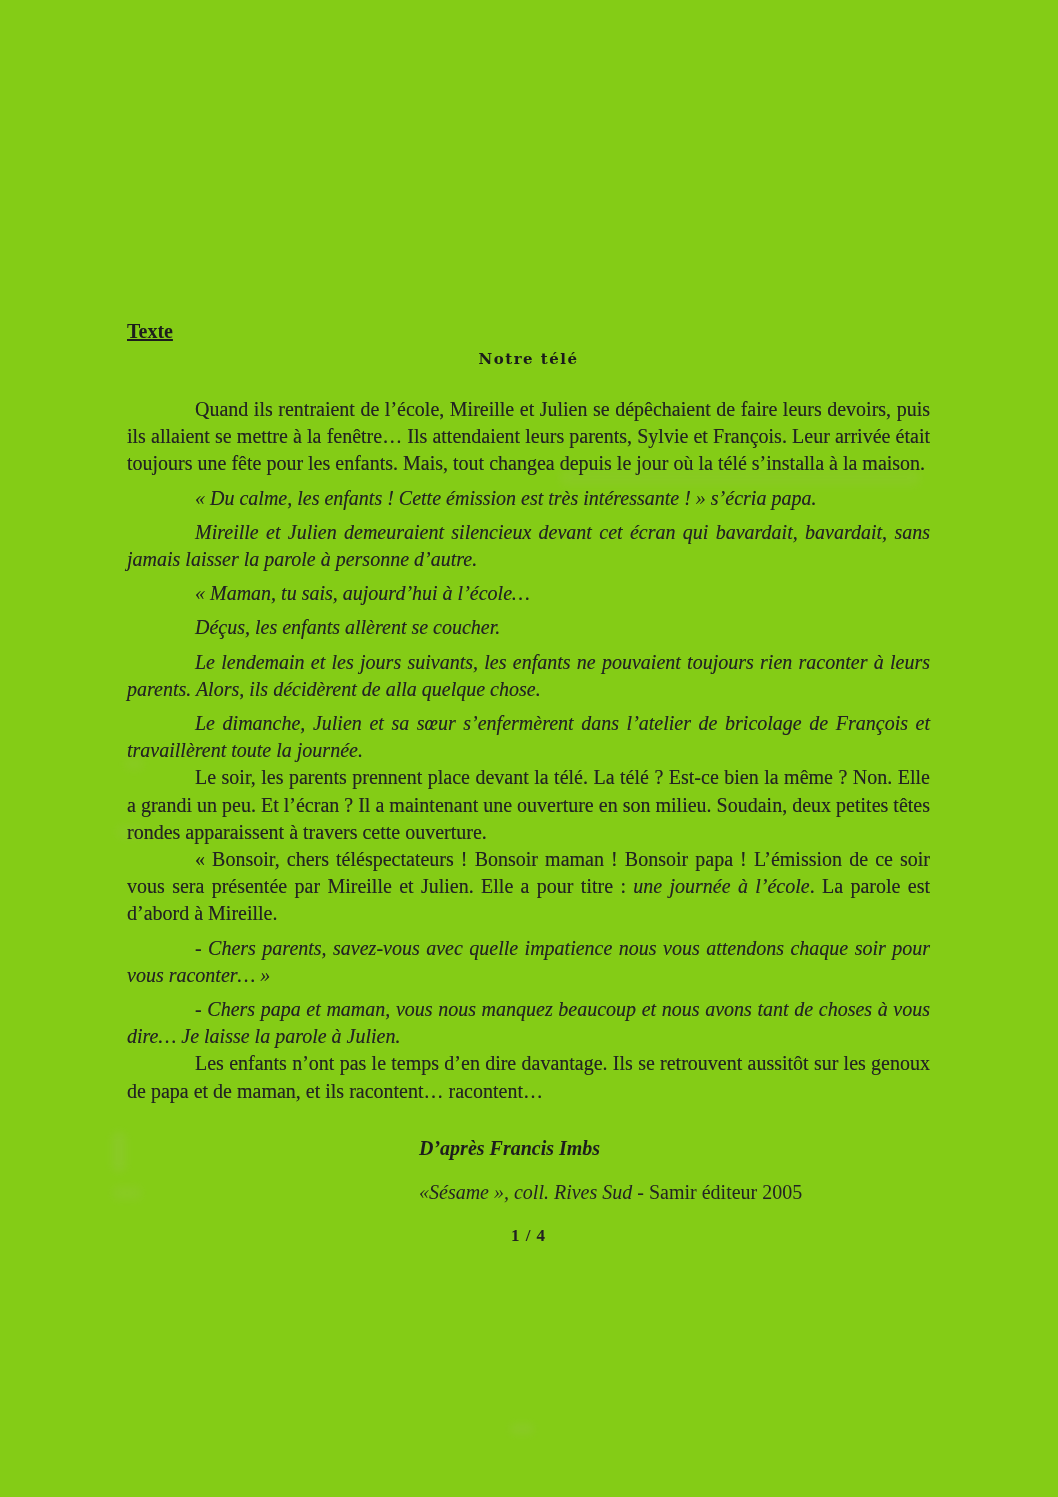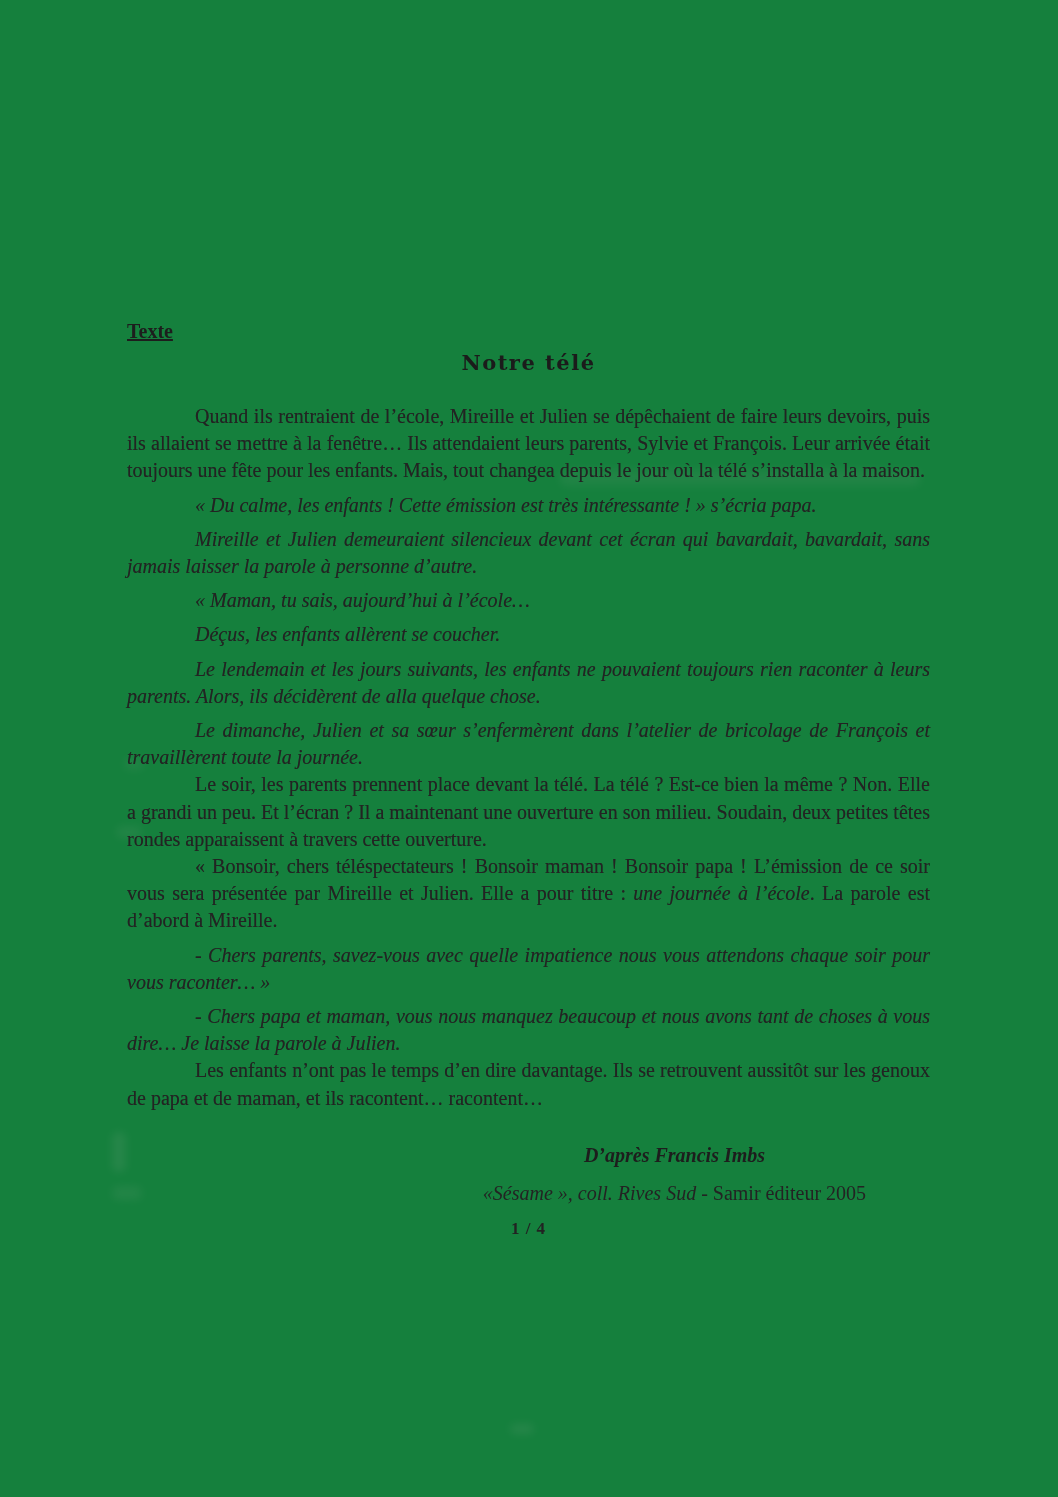--- a/index.html
+++ b/index.html
@@ -4,21 +4,21 @@
 <style>
   html, body {
     margin: 0;
     padding: 0;
     background: #ffffff;
   }
   .page {
     position: relative;
     width: 1058px;
     height: 1497px;
-    background: #15803d;
+    background: #84cc16;
     overflow: hidden;
     font-family: "Liberation Serif", "DejaVu Serif", serif;
     color: #232323;
   }
   
   .smudge {
     position: absolute;
     background: #b9b9b2;
     border-radius: 6px;
     filter: blur(4px);
@@ -41,55 +41,54 @@
     font-weight: bold;
     font-size: 20px;
     line-height: 26px;
     text-decoration: underline;
     color: #1d1d1d;
   }
   .title {
     margin: 6px 0 28px 0;
     text-align: center;
     font-weight: bold;
-    font-size: 21px;
+    font-size: 15px;
     letter-spacing: 1.5px;
     color: #1b1b1b;
     font-family: "DejaVu Serif", "Liberation Serif", serif;
   }
   .para {
     margin: 0;
     font-size: 20px;
     line-height: 27.2px;
     text-align: justify;
     text-indent: 68px;
     text-shadow: 0 0 0.5px rgba(30,30,30,0.45);
   }
   .para.gap { margin-top: 7px; font-style: italic; }
   .it { font-style: italic; }
 
   .attribution {
     margin-top: 30px;
     margin-left: 292px;
-    text-align: center;
   }
   .author {
     font-weight: bold;
     font-style: italic;
     font-size: 20px;
     line-height: 27px;
     color: #1d1d1d;
   }
   .source {
-    margin-top: 11px;
+    margin-top: 17px;
     font-size: 20px;
     line-height: 27px;
   }
   .page-number {
-    margin-top: 12px;
+    margin-top: 20px;
     text-align: center;
     font-weight: bold;
     font-size: 17px;
     letter-spacing: 1px;
     color: #222;
   }
 </style>
 </head>
 <body>
 

